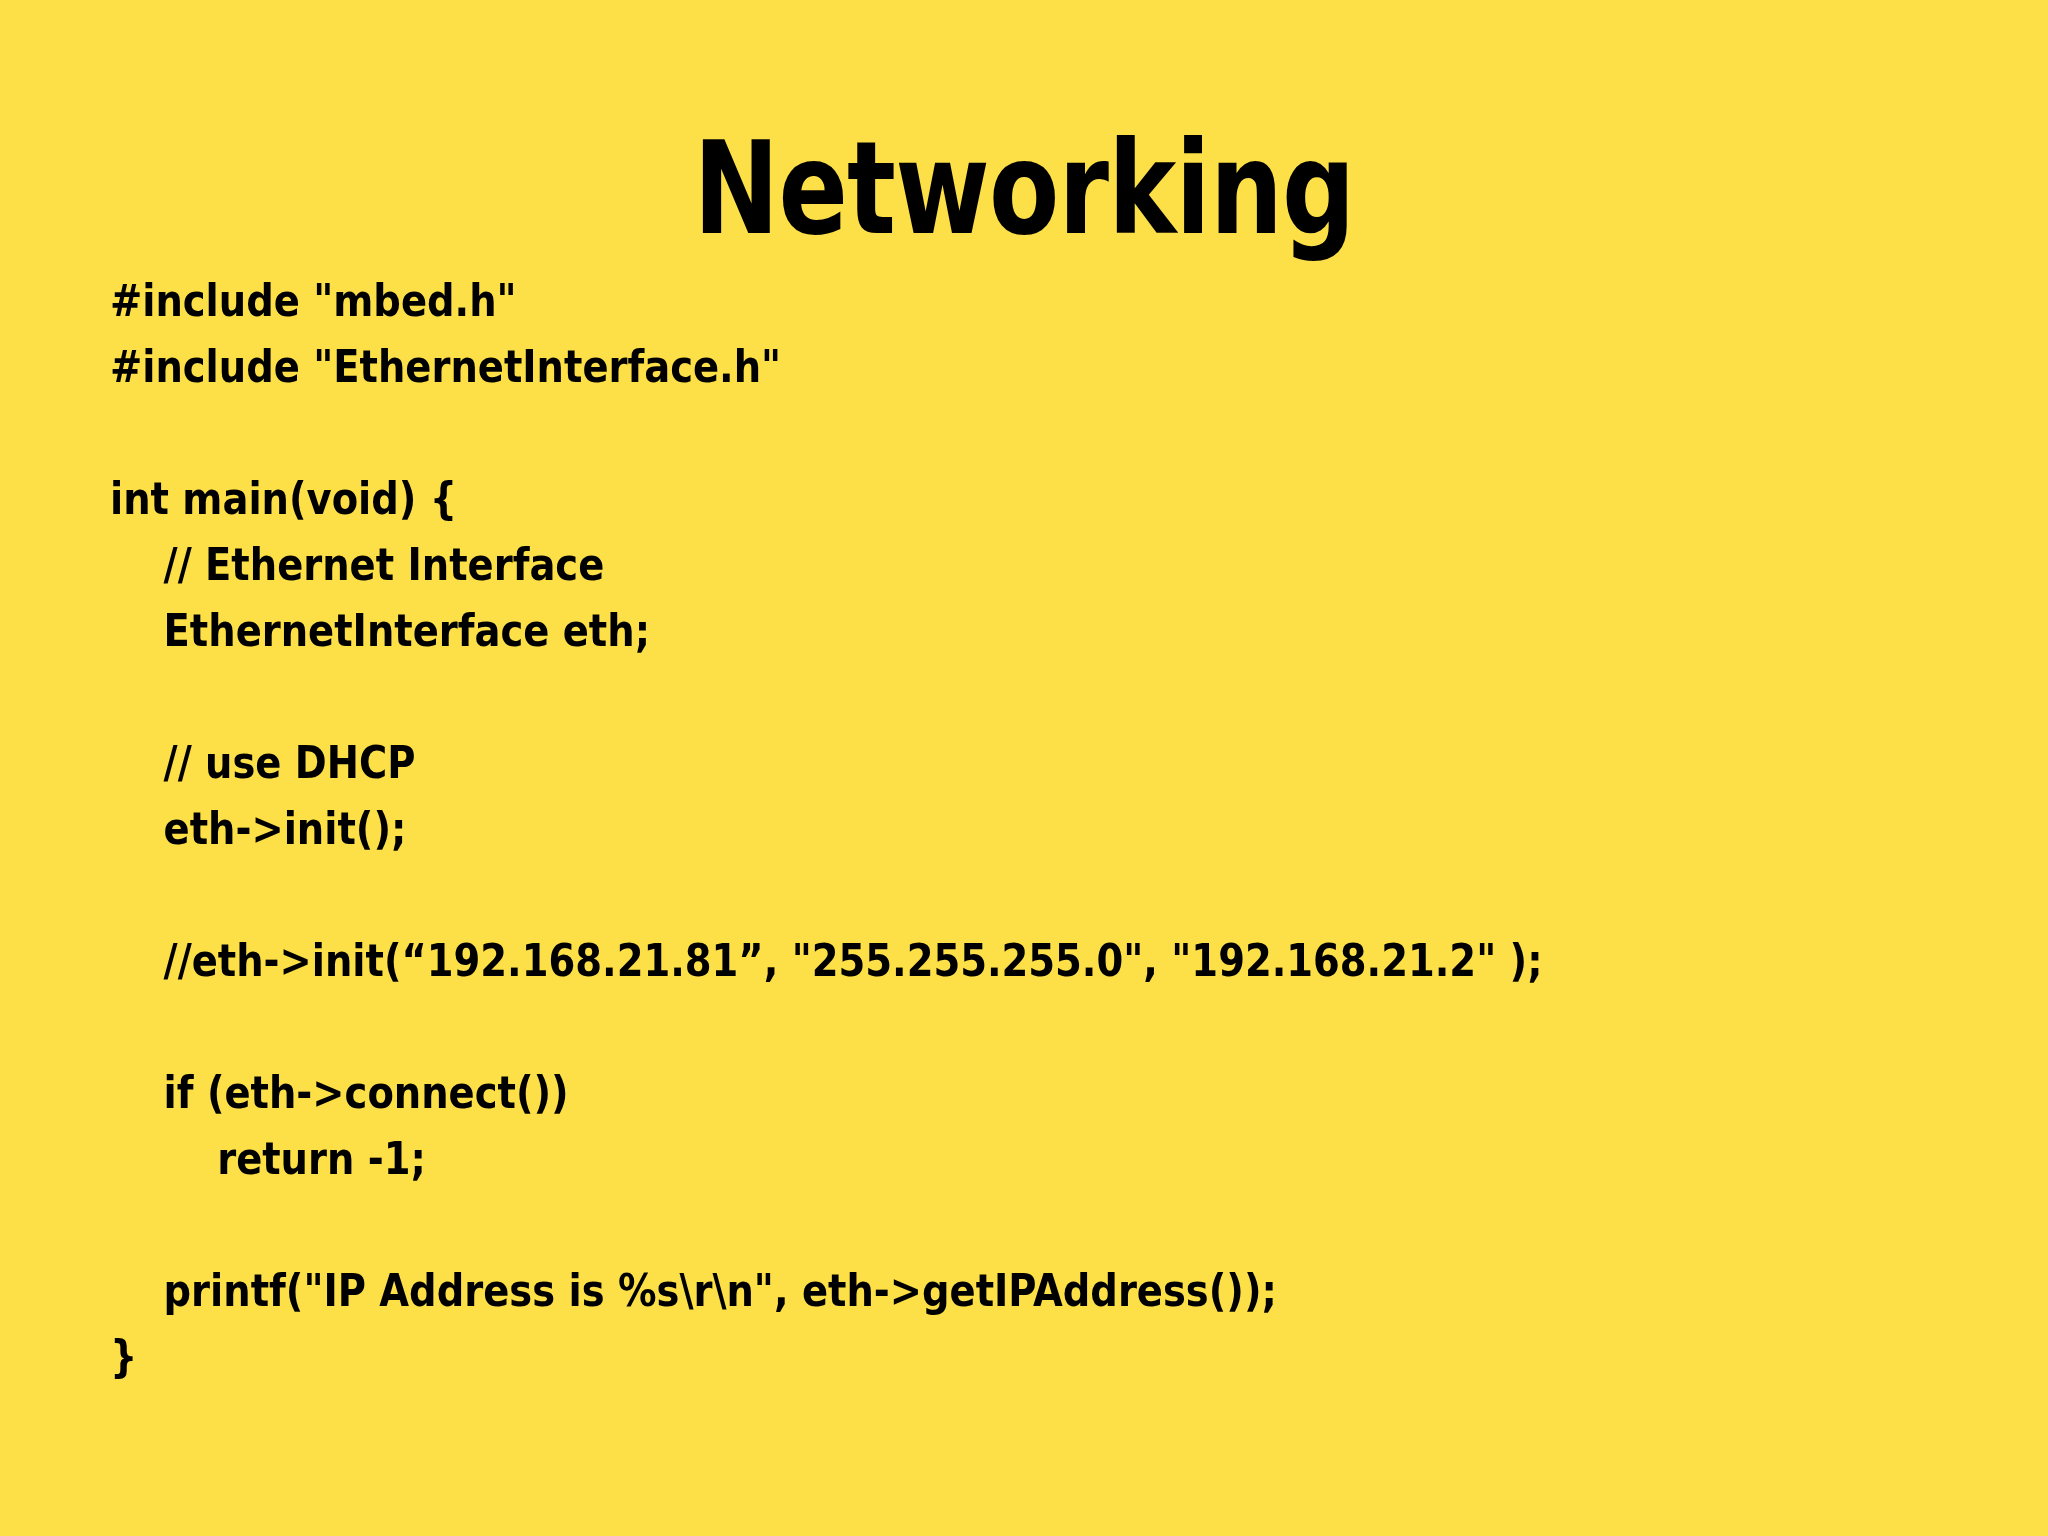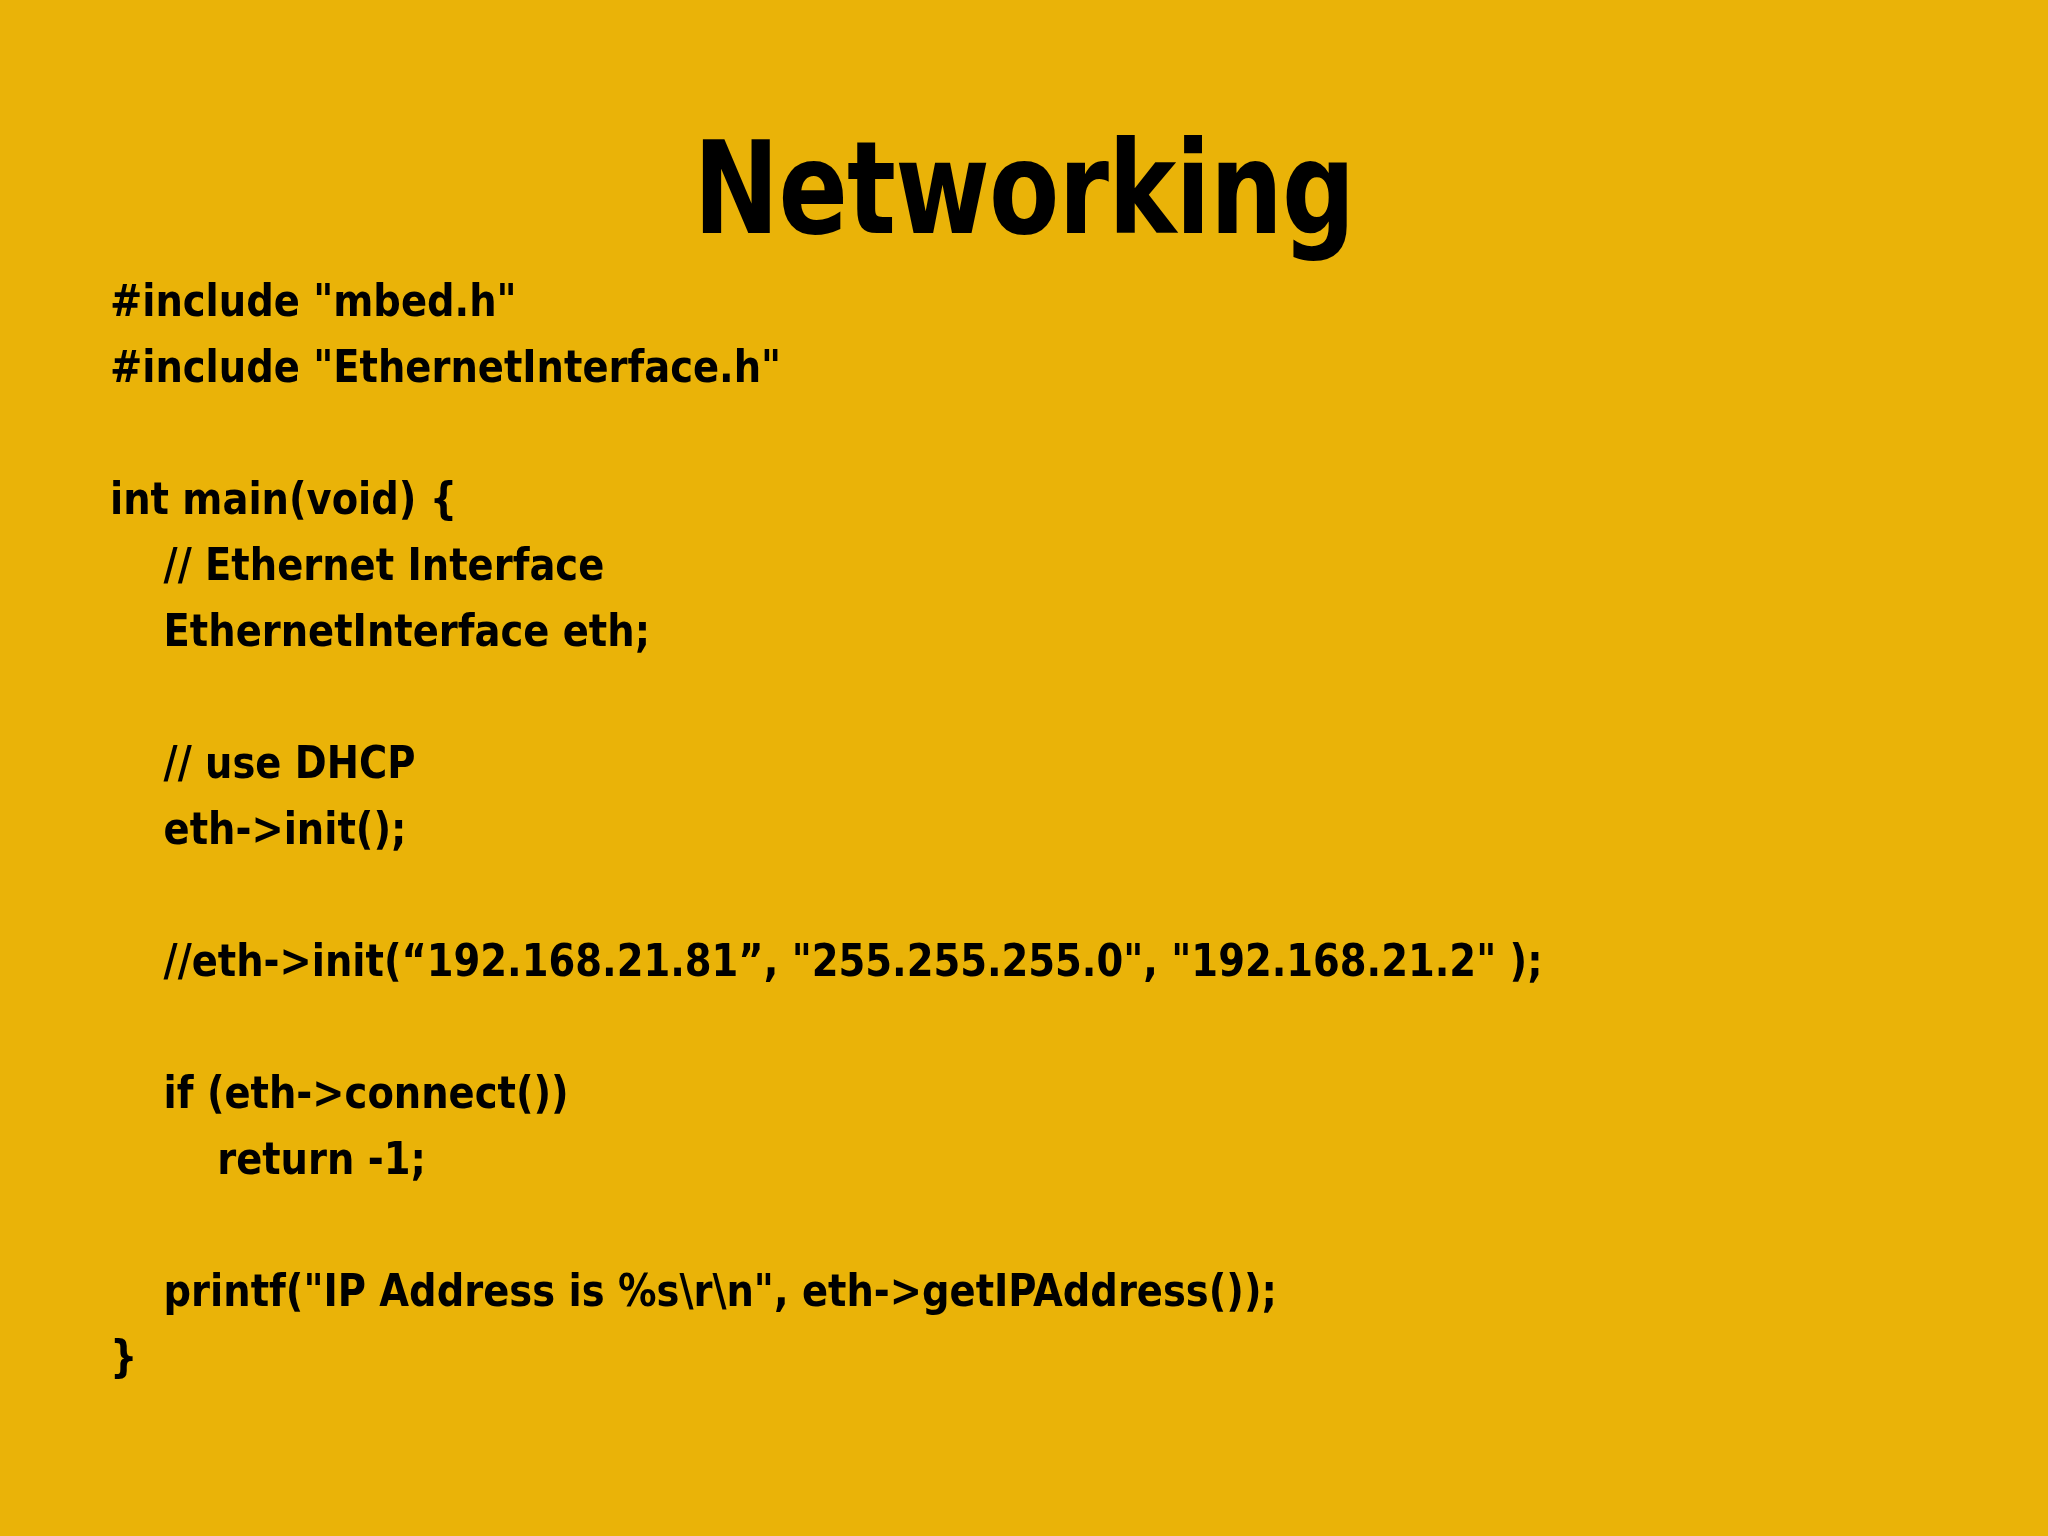--- a/index.html
+++ b/index.html
@@ -11,21 +11,21 @@
     height: 1536px;
     background: #ffffff;
     font-family: "Liberation Sans", sans-serif;
     overflow: hidden;
   }
 
   .slide {
     position: relative;
     width: 2048px;
     height: 1536px;
-    background: #eab308;
+    background: #fde047;
     box-sizing: border-box;
   }
 
   .slide-title {
     position: absolute;
     top: 36px;
     left: 0;
     width: 2048px;
     text-align: center;
     font-family: "DejaVu Sans", sans-serif;

